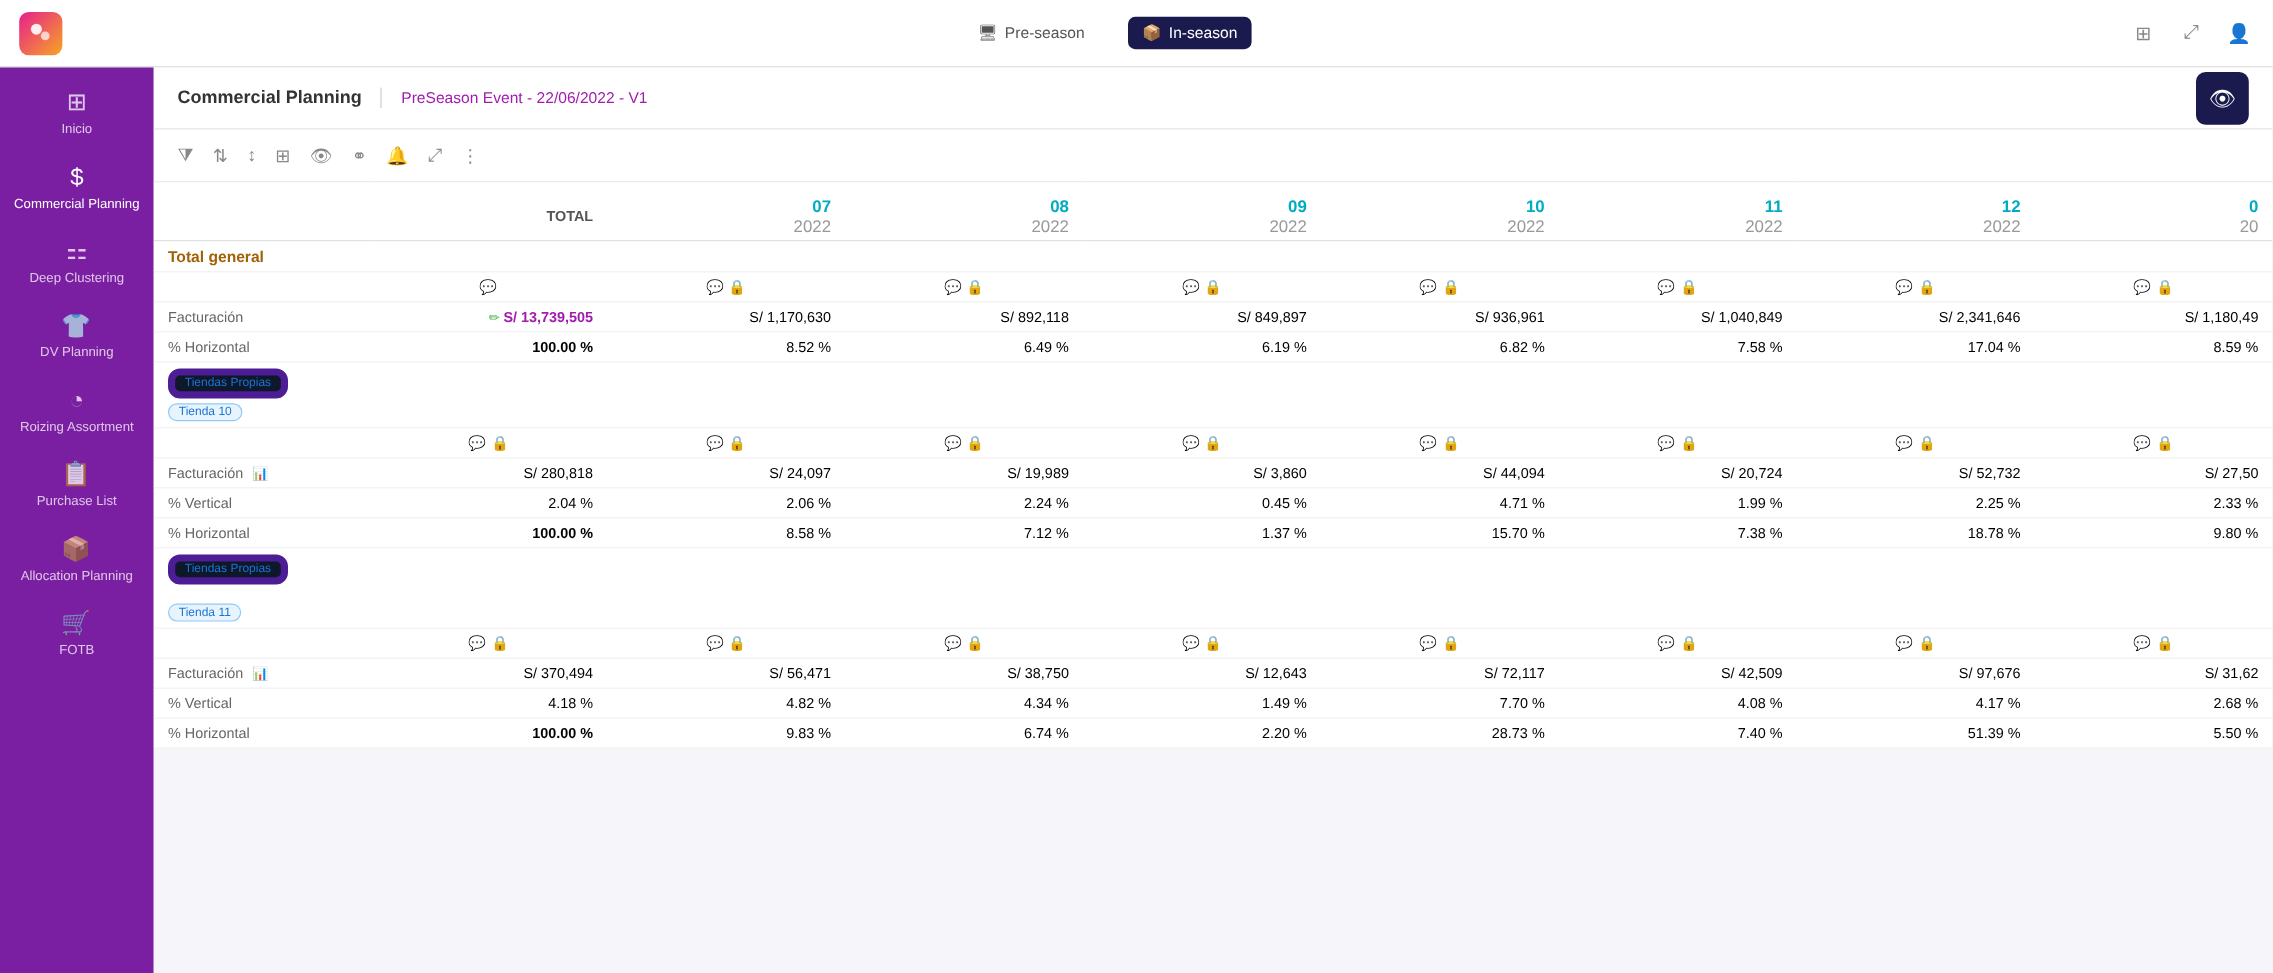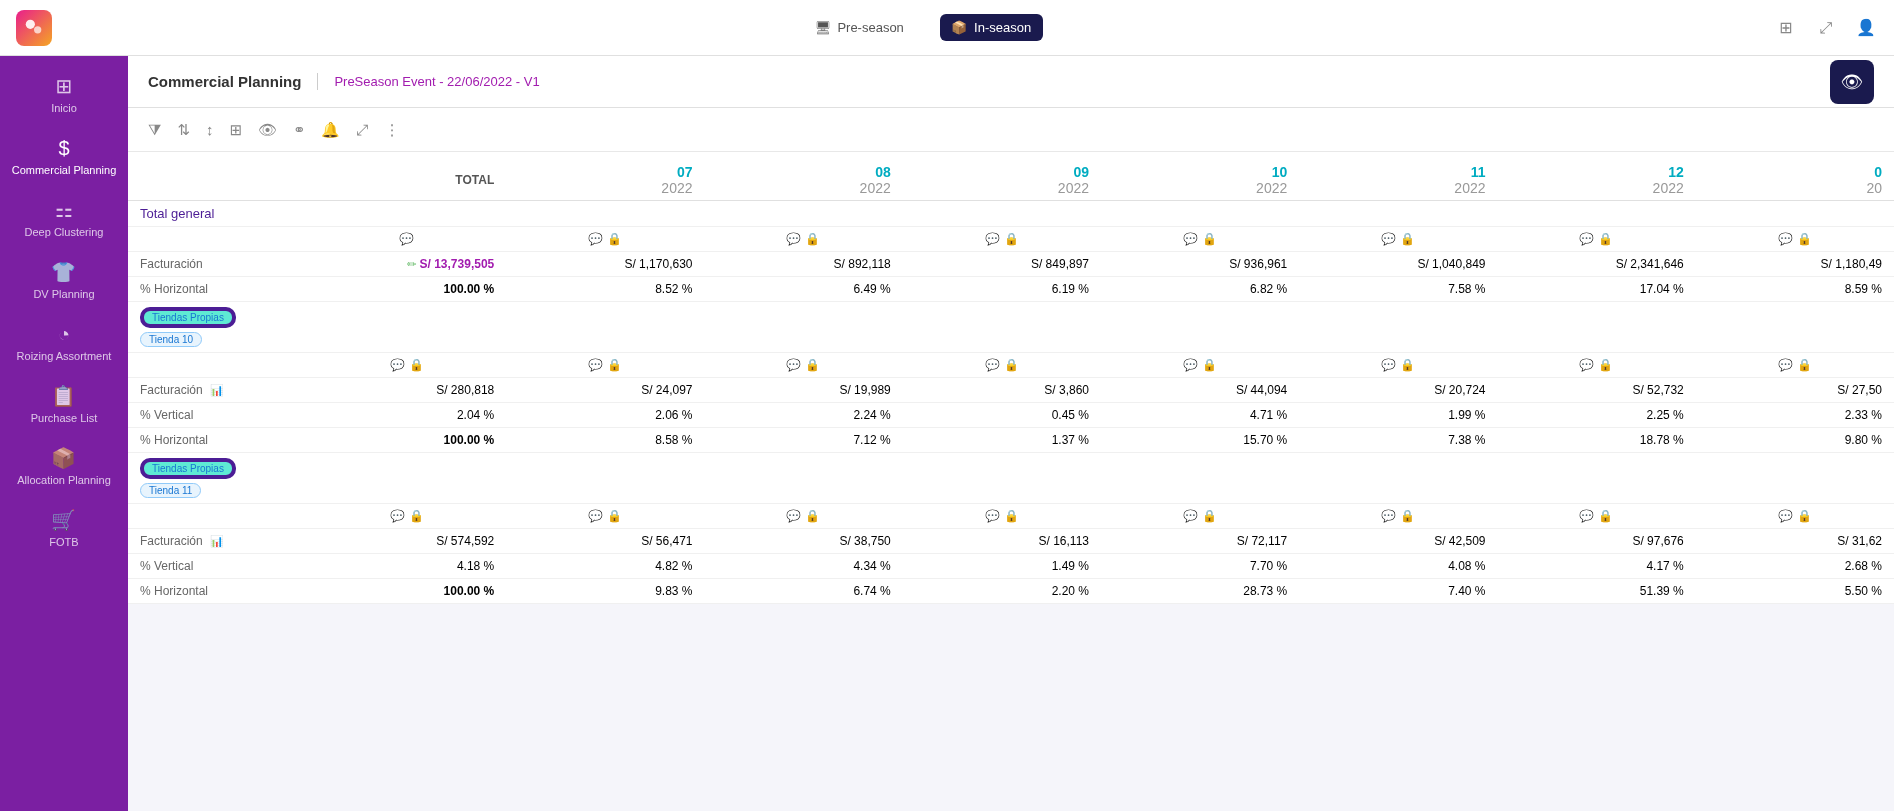--- a/index.html
+++ b/index.html
@@ -126,35 +126,35 @@
     }
     .col-month { color: #00acc1 !important; font-weight: 700 !important; font-size: 14px !important; }
     .col-year { color: #999; font-size: 14px; font-weight: 400 !important; }
 
     .data-table tbody tr td {
       padding: 5px 12px;
       border-bottom: 1px solid #f0f0f0;
       white-space: nowrap;
     }
     .row-label-cell { color: #555; font-size: 12px; width: 120px; }
-    .row-group-label { color: #4c1d95; font-weight: 400; font-size: 13px; padding: 8px 12px; }
+    .row-group-label { color: #a16207; font-weight: 700; font-size: 13px; padding: 8px 12px; }
 
     td.center { text-align: center; }
     td.right { text-align: right; }
     td.label { color: #666; }
 
     .icon-pair { display: flex; align-items: center; gap: 4px; justify-content: center; color: #bbb; }
 
     .first-col { width: 180px; min-width: 180px; }
     .data-col { min-width: 130px; text-align: right; }
 
     .tiendas-tag {
       display: inline-block;
-      background: #5eead4; color: #1976d2;
-      border: 4px solid #4c1d95; border-radius: 10px;
+      background: #0f172a; color: #1976d2;
+      border: 6px solid #4c1d95; border-radius: 10px;
       font-size: 10px; padding: 1px 8px; font-weight: 500;
     }
     .tienda-num-tag {
       display: inline-block;
       background: #e8f4fd; color: #1976d2;
       border: 1px solid #90caf9; border-radius: 10px;
       font-size: 10px; padding: 1px 8px; font-weight: 500; margin-top: 2px;
     }
   </style>
 </head>
@@ -459,21 +459,21 @@
             <td class="right">1.37 %</td>
             <td class="right">15.70 %</td>
             <td class="right">7.38 %</td>
             <td class="right">18.78 %</td>
             <td class="right">9.80 %</td>
           </tr>
 
           <tr>
             <td class="first-col">
               <div><span class="tiendas-tag">Tiendas Propias</span></div>
-              <div style="margin-top:2px;"><span class="tienda-num-tag">Tienda 11</span></div>
+              <div style="margin-top:14px;"><span class="tienda-num-tag">Tienda 11</span></div>
             </td>
             <td colspan="8"></td>
           </tr>
 
           <tr>
             <td class="first-col"></td>
             <td class="center">
                 <div class="icon-pair">
                   <span>💬</span>
                   <span>🔒</span>
@@ -521,24 +521,24 @@
                   <span>🔒</span>
                 </div>
               </td>
           </tr>
 
           <tr>
             <td class="row-label-cell label">
               <span>Facturación</span>
               <span style="color:#bbb; font-size:11px; margin-left:4px;">📊</span>
             </td>
-            <td class="right">S/ 574,592</td>
+            <td class="right">S/ 370,494</td>
             <td class="right">S/ 56,471</td>
             <td class="right">S/ 38,750</td>
-            <td class="right">S/ 16,113</td>
+            <td class="right">S/ 12,643</td>
             <td class="right">S/ 72,117</td>
             <td class="right">S/ 42,509</td>
             <td class="right">S/ 97,676</td>
             <td class="right">S/ 31,62</td>
           </tr>
 
           <tr>
             <td class="row-label-cell label">% Vertical</td>
             <td class="right">4.18 %</td>
             <td class="right">4.82 %</td>

